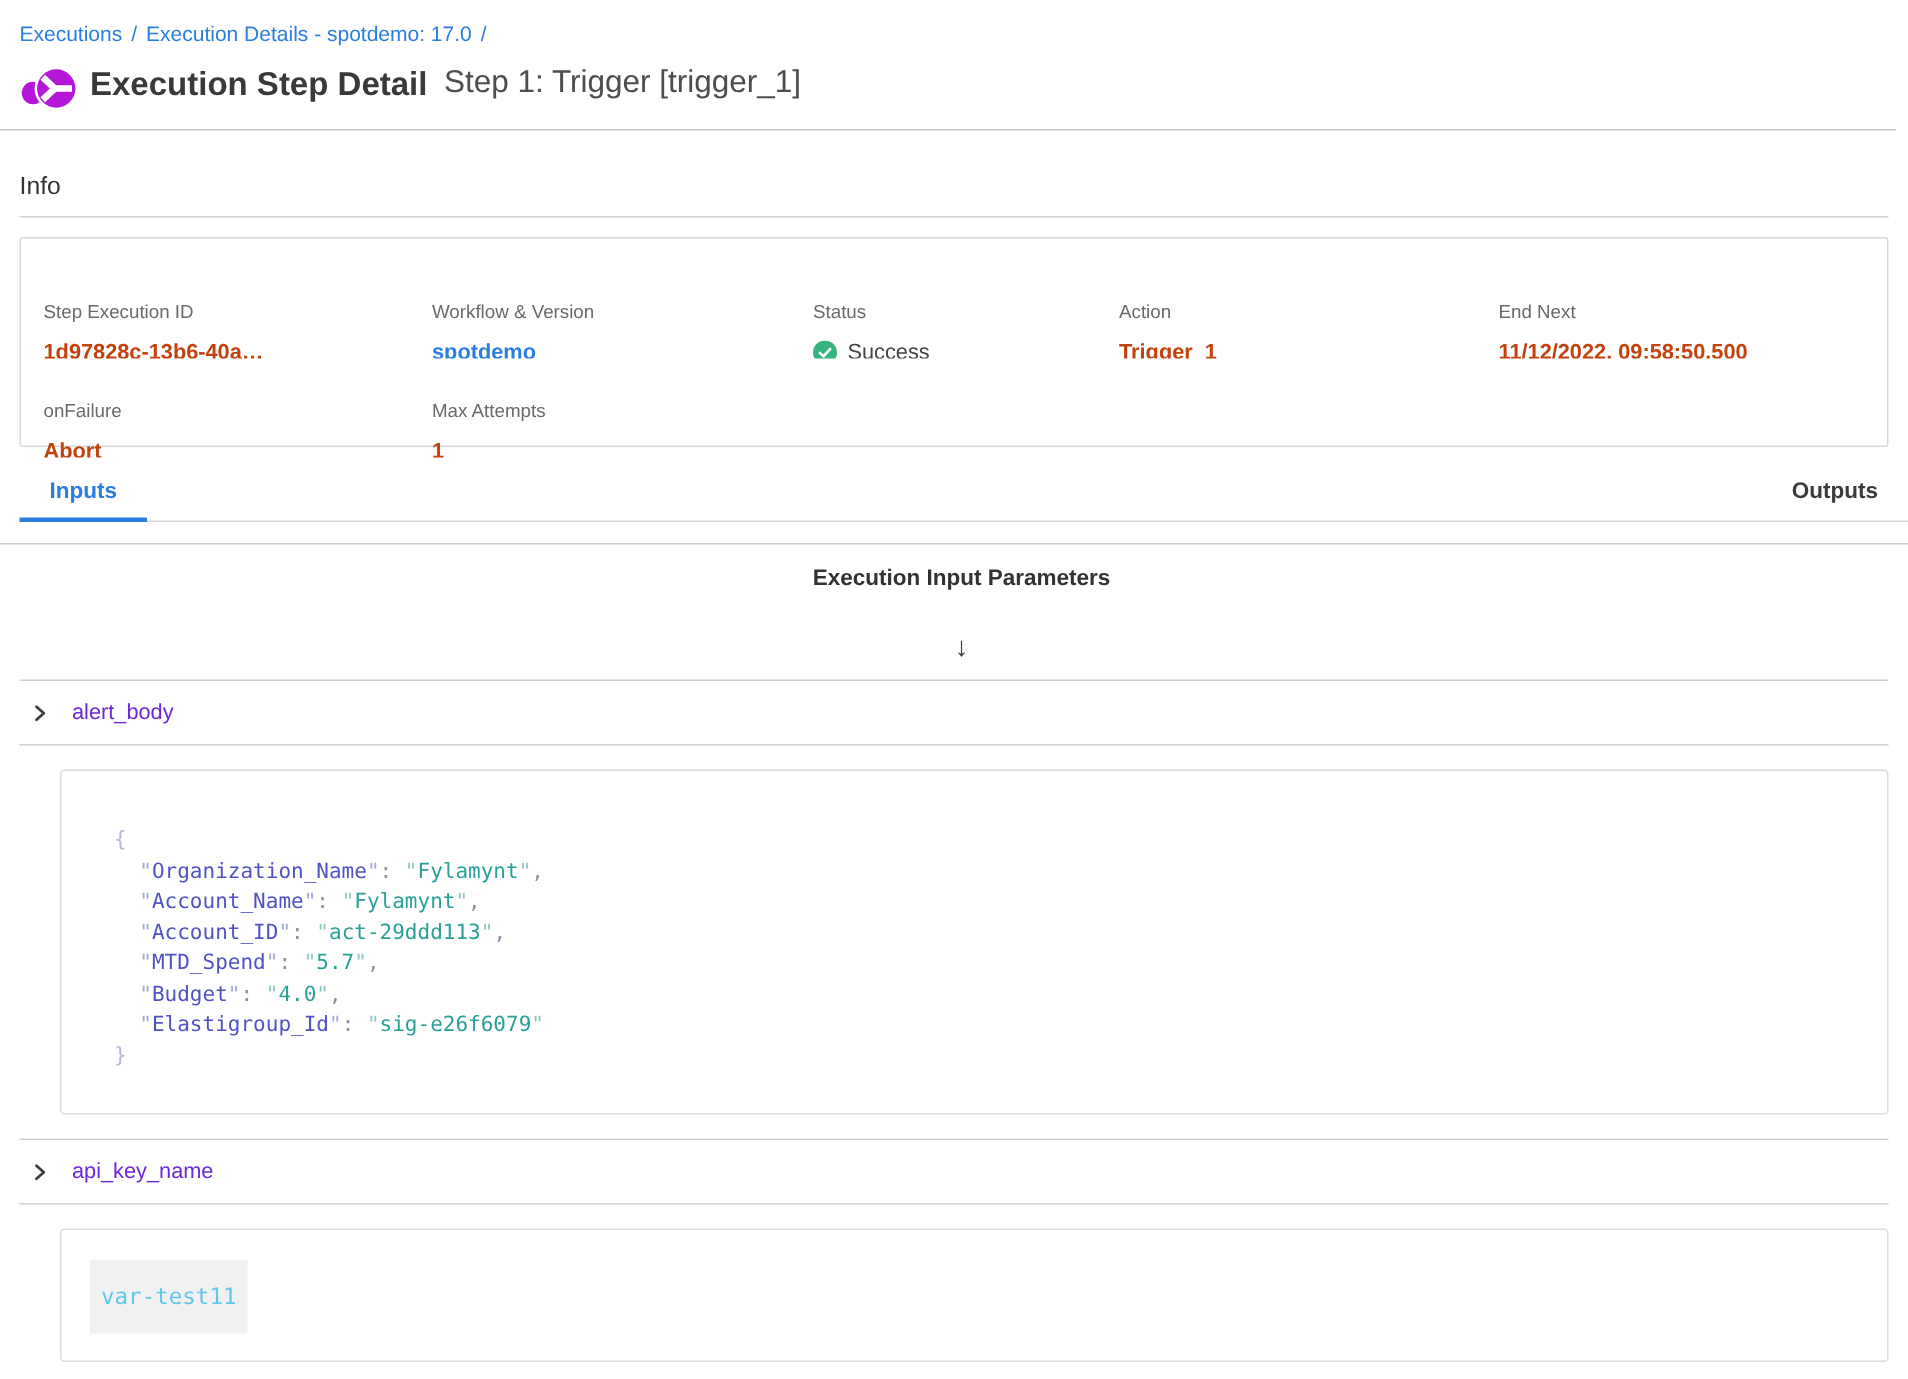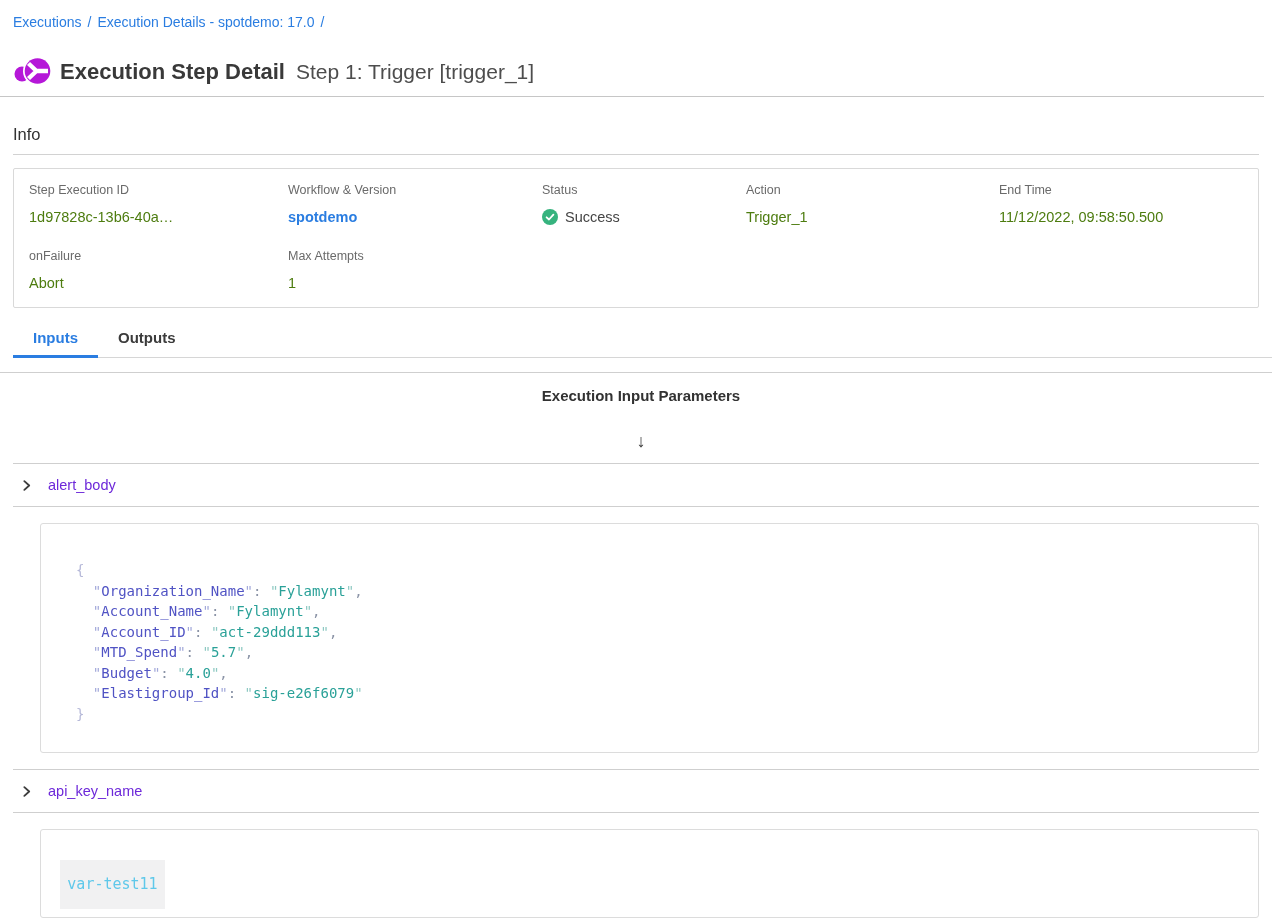--- a/index.html
+++ b/index.html
@@ -12,21 +12,21 @@
     font-family: "Liberation Sans", sans-serif;
     color: #3b3b3b;
   }
 
   
   .breadcrumb { padding: 13px 13px 0 13px; font-size: 14px; line-height: 18px; font-weight: 500; }
   .bc-link { color: #2a7de1; text-decoration: none; cursor: pointer; }
   .bc-sep { color: #2a7de1; margin: 0 6px; }
 
   
-  .titlebar { margin: 22px 13px 0 13px; display: flex; align-items: center; height: 38px; }
+  .titlebar { margin: 12px 13px 0 13px; display: flex; height: 38px; }
   .logo { width: 38px; height: 34px; display: inline-flex; margin-right: 9px; }
   .titlebar h1 { font-size: 22px; font-weight: 700; color: #393939; margin: 0; display: inline; }
   .subtitle { font-size: 21px; font-weight: 400; color: #4d4d4d; margin-left: 11px; }
 
   
   .divider { border-top: 1px solid #cfcfcf; height: 0; }
   .divider.after-title { margin: 5px 8px 0 0; border-top-color: #c6c6c6; }
   .divider.under-info  { margin: 10px 13px 0 13px; border-top-color: #d2d2d2; }
   .divider.under-tabs  { margin: 14px 0 0 0; border-top-color: #cfcfcf; }
   .divider.row-sep     { margin: 0 13px; border-top-color: #cfcfcf; }
@@ -36,28 +36,28 @@
   
   .info-heading { margin: 27px 13px 0 13px; font-size: 16.5px; font-weight: 400; color: #333; line-height: 20px; }
   .info-card {
     margin: 13px 13px 0 13px; height: 140px;
     border: 1px solid #d9d9d9; border-radius: 2px;
     display: grid;
     grid-template-columns: 259px 254px 204px 253px 1fr;
     grid-auto-rows: 66px;
     padding: 14px 0 0 15px;
   }
-  .info-field { overflow: hidden; }
+  .info-field { overflow: hidden; margin-top: 28px; }
   .info-label { font-size: 12.5px; color: #6a6a6a; line-height: 15px; margin-bottom: 10px; }
-  .info-value { font-size: 14.5px; font-weight: 400; color: #4d7c0f; line-height: 18px; white-space: nowrap; }
+  .info-value { font-size: 14.5px; font-weight: 700; color: #c2410c; line-height: 18px; white-space: nowrap; }
   .info-value.link { color: #2a7de1; font-weight: 600; cursor: pointer; }
   .info-value.status { font-weight: 400; color: #454545; display: flex; align-items: center; gap: 7px; }
 
   
-  .tabs { margin: 15px 0 0 13px; display: flex; border-bottom: 1px solid #d6d6d6; }
+  .tabs { margin: 15px 0 0 13px; display: flex; border-bottom: 1px solid #d6d6d6; justify-content: space-between; }
   .tab { padding: 6px 20px 9px 20px; font-size: 15px; font-weight: 600; color: #3b3b3b;
          cursor: pointer; border-bottom: 3px solid transparent; margin-bottom: -1px; }
   .tab.active { color: #2a7de1; border-bottom-color: #2a7de1; }
 
   
   .params-header { margin: 0 13px; padding: 14px 0 13px 10px; display: flex; align-items: center; gap: 28px; flex-direction: column; }
   .params-header .ph-label { font-size: 15px; font-weight: 600; color: #323232; }
   .arrow-down { font-size: 18px; font-weight: 700; color: #3b3b3b; line-height: 18px; cursor: pointer; }
 
   
@@ -73,21 +73,21 @@
                   font-size: 14px; line-height: 20.5px; }
   .tk-brace { color: #b5b8d8; }
   .tk-punc  { color: #8a93a6; }
   .tk-key   { color: #5053c4; }
   .tk-key-q { color: #a3a9da; }
   .tk-str   { color: #2aa198; }
   .tk-str-q { color: #8ec9c2; }
 
   
   .value-box { margin: 16px 13px 0 40px; height: 89px; border: 1px solid #dcdcdc; border-radius: 3px;
-               padding: 30px 0 0 19px; background: #fff; }
+               padding: 20px 0 0 19px; background: #fff; }
   .chip { display: inline-block; width: 105px; height: 49px; line-height: 49px; text-align: center;
           background: #f1f1f2; color: #5fc8ea; font-size: 15px;
           font-family: "DejaVu Sans Mono", "Liberation Mono", monospace; }
 </style>
 </head>
 <body>
 
 <div class="page">
 
   <nav class="breadcrumb" id="breadcrumb"><span class="bc-link">Executions</span><span class="bc-sep">/</span><span class="bc-link">Execution Details - spotdemo: 17.0</span><span class="bc-sep">/</span></nav>
@@ -129,21 +129,21 @@
             </svg>
           </span>
           <span>Success</span>
         </div>
       </div>
       <div class="info-field">
         <div class="info-label">Action</div>
         <div class="info-value">Trigger_1</div>
       </div>
       <div class="info-field">
-        <div class="info-label">End Time</div>
+        <div class="info-label">End Next</div>
         <div class="info-value">11/12/2022, 09:58:50.500</div>
       </div>
       <div class="info-field">
         <div class="info-label">onFailure</div>
         <div class="info-value">Abort</div>
       </div>
       <div class="info-field">
         <div class="info-label">Max Attempts</div>
         <div class="info-value">1</div>
       </div>

